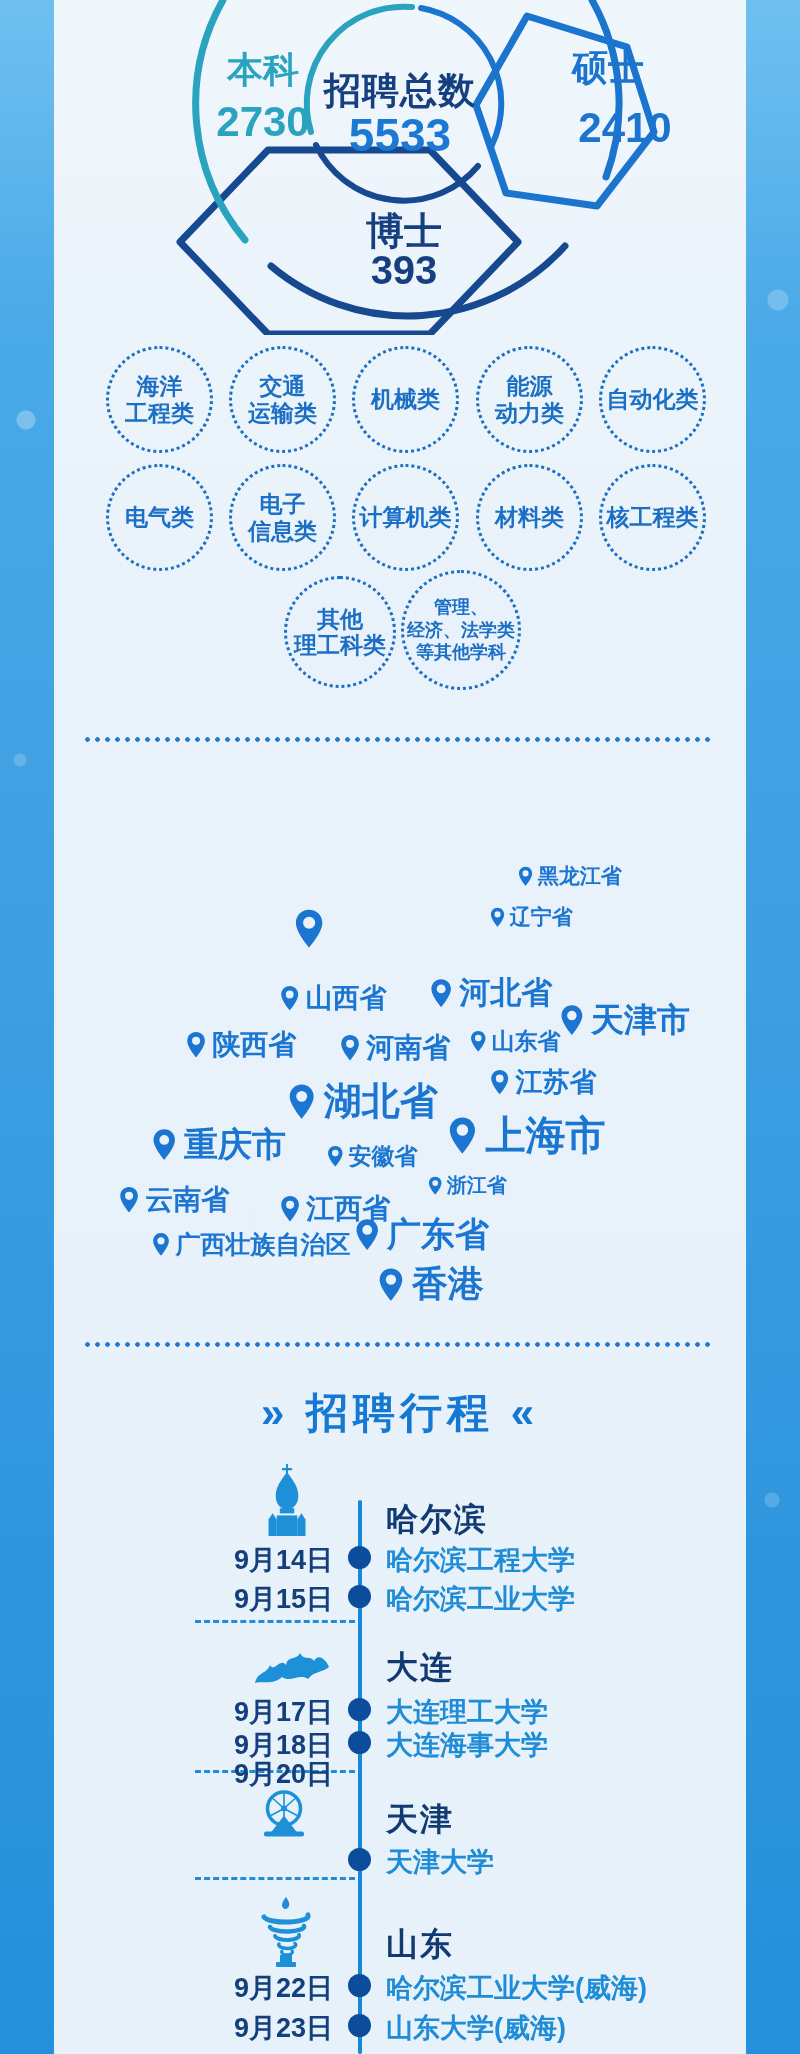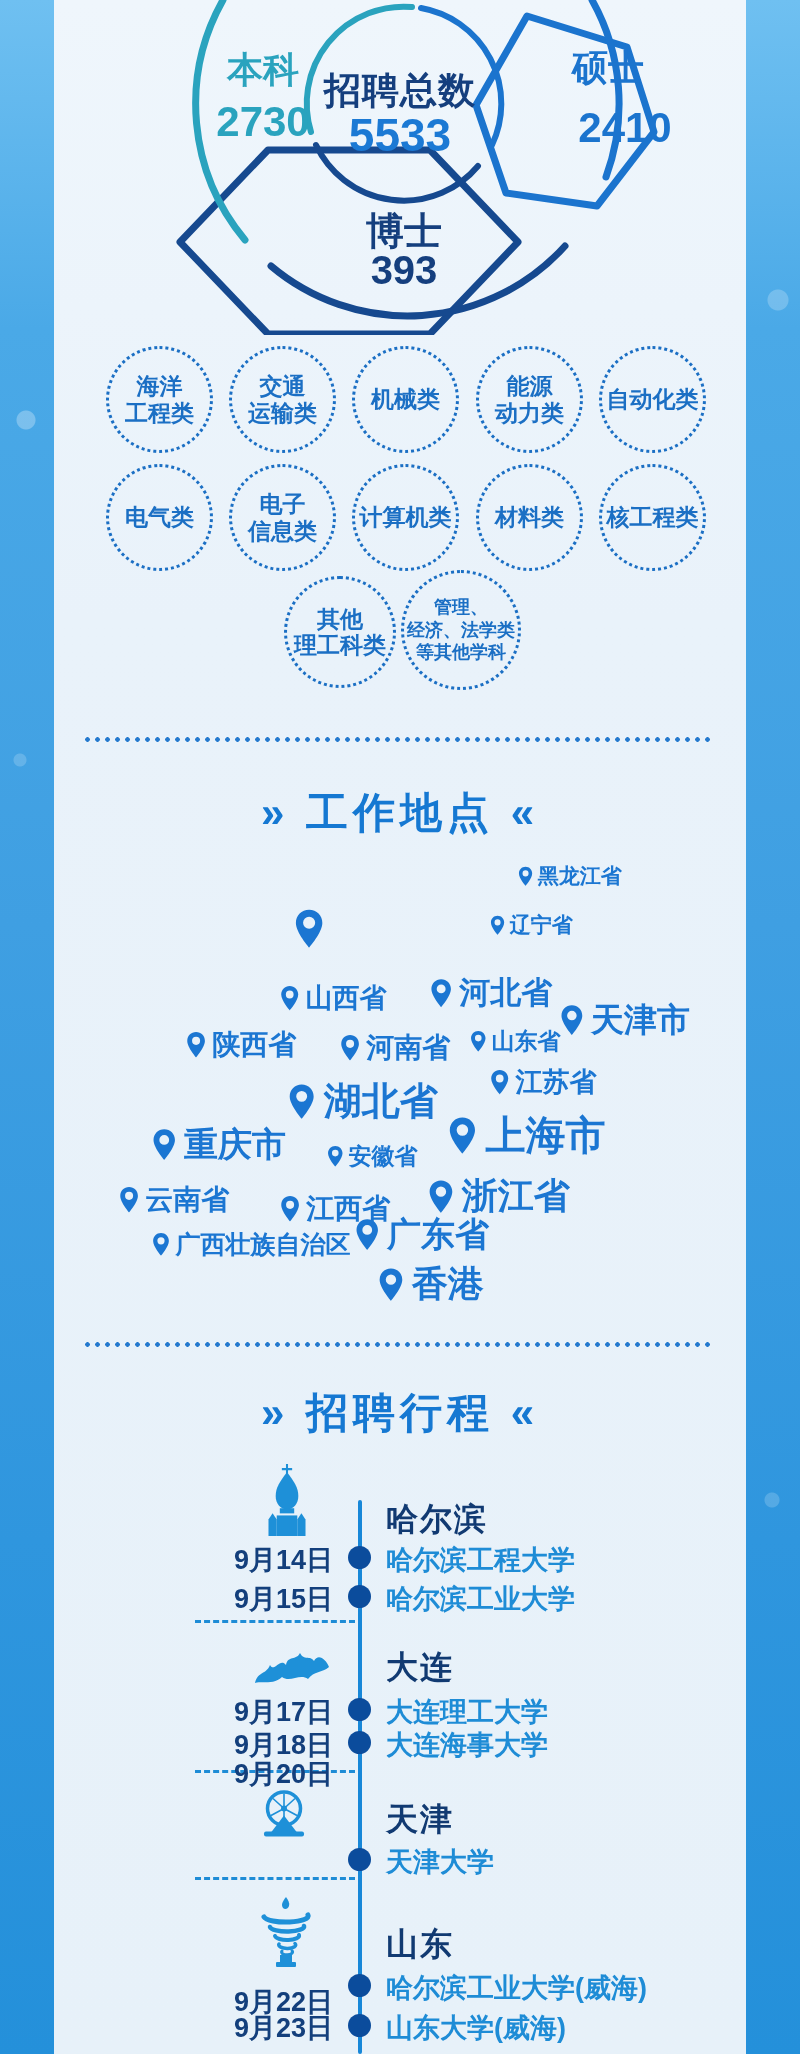--- a/index.html
+++ b/index.html
@@ -162,30 +162,29 @@
         <div class="cat-text">
           <span>管理、</span>
           <span>经济、法学类</span>
           <span>等其他学科</span>
         </div>
       </div>
   </div>
 
   <div class="dotline" style="top:737px;"></div>
 
-  <div class="sec-title" style="top:785px;">» 工作地点 «</div>
 
   <div>
     <div class="loc" style="left:518px;top:862px;font-size:21px;">
         <svg class="pin-ic" viewBox="0 0 24 32">
           <path fill-rule="evenodd" d="M12 1C6 1 1.5 5.6 1.5 11.5 1.5 19 12 31 12 31s10.5-12 10.5-19.5C22.5 5.6 18 1 12 1Zm0 15.2a4.8 4.8 0 1 1 0-9.6 4.8 4.8 0 0 1 0 9.6Z"></path>
         </svg>
         <span>黑龙江省</span>
       </div>
-    <div class="loc" style="left:490px;top:903px;font-size:21px;margin-top:8px;">
+    <div class="loc" style="left:490px;top:903px;font-size:21px;">
         <svg class="pin-ic" viewBox="0 0 24 32">
           <path fill-rule="evenodd" d="M12 1C6 1 1.5 5.6 1.5 11.5 1.5 19 12 31 12 31s10.5-12 10.5-19.5C22.5 5.6 18 1 12 1Zm0 15.2a4.8 4.8 0 1 1 0-9.6 4.8 4.8 0 0 1 0 9.6Z"></path>
         </svg>
         <span>辽宁省</span>
       </div>
     <div class="loc" style="left:294px;top:908px;font-size:42px;">
         <svg class="pin-ic" viewBox="0 0 24 32">
           <path fill-rule="evenodd" d="M12 1C6 1 1.5 5.6 1.5 11.5 1.5 19 12 31 12 31s10.5-12 10.5-19.5C22.5 5.6 18 1 12 1Zm0 15.2a4.8 4.8 0 1 1 0-9.6 4.8 4.8 0 0 1 0 9.6Z"></path>
         </svg>
       </div>
@@ -248,21 +247,21 @@
           <path fill-rule="evenodd" d="M12 1C6 1 1.5 5.6 1.5 11.5 1.5 19 12 31 12 31s10.5-12 10.5-19.5C22.5 5.6 18 1 12 1Zm0 15.2a4.8 4.8 0 1 1 0-9.6 4.8 4.8 0 0 1 0 9.6Z"></path>
         </svg>
         <span>上海市</span>
       </div>
     <div class="loc" style="left:327px;top:1141px;font-size:23px;">
         <svg class="pin-ic" viewBox="0 0 24 32">
           <path fill-rule="evenodd" d="M12 1C6 1 1.5 5.6 1.5 11.5 1.5 19 12 31 12 31s10.5-12 10.5-19.5C22.5 5.6 18 1 12 1Zm0 15.2a4.8 4.8 0 1 1 0-9.6 4.8 4.8 0 0 1 0 9.6Z"></path>
         </svg>
         <span>安徽省</span>
       </div>
-    <div class="loc" style="left:428px;top:1172px;font-size:36px;">
+    <div class="loc" style="left:428px;top:1172px;font-size:20px;">
         <svg class="pin-ic" viewBox="0 0 24 32">
           <path fill-rule="evenodd" d="M12 1C6 1 1.5 5.6 1.5 11.5 1.5 19 12 31 12 31s10.5-12 10.5-19.5C22.5 5.6 18 1 12 1Zm0 15.2a4.8 4.8 0 1 1 0-9.6 4.8 4.8 0 0 1 0 9.6Z"></path>
         </svg>
         <span>浙江省</span>
       </div>
     <div class="loc" style="left:119px;top:1181px;font-size:28px;">
         <svg class="pin-ic" viewBox="0 0 24 32">
           <path fill-rule="evenodd" d="M12 1C6 1 1.5 5.6 1.5 11.5 1.5 19 12 31 12 31s10.5-12 10.5-19.5C22.5 5.6 18 1 12 1Zm0 15.2a4.8 4.8 0 1 1 0-9.6 4.8 4.8 0 0 1 0 9.6Z"></path>
         </svg>
         <span>云南省</span>
@@ -356,20 +355,20 @@
           <path d="M16 30a17 5 0 1 0 34-1" stroke-width="4.5"></path>
           <path d="M21 39a12 4.5 0 1 0 24-1" stroke-width="4"></path>
           <path d="M25 47a8.5 3.5 0 1 0 16-.5" stroke-width="3.5"></path>
           <path d="M28 54a5.5 2.8 0 1 0 10-.2" stroke-width="3"></path>
         </g>
         <rect x="26" y="58" width="12" height="7" fill="#1E90D8"></rect>
         <rect x="22" y="65" width="20" height="5" rx="1" fill="#1E90D8"></rect>
       </svg>
     </div>
     <div class="city-name" style="top:1923px;">山东</div>
-    <div class="ev-date" style="top:1970px;margin-top:14px;">9月22日</div>
+    <div class="ev-date" style="top:1970px;">9月22日</div>
     <span class="tl-dot" style="top:1974px;"></span>
     <div class="ev-uni" style="top:1970px;">哈尔滨工业大学(威海)</div>
     <div class="ev-date" style="top:2010px;">9月23日</div>
     <span class="tl-dot" style="top:2014px;"></span>
     <div class="ev-uni" style="top:2010px;">山东大学(威海)</div>
   </div>
 </div>
 
 </body></html>

